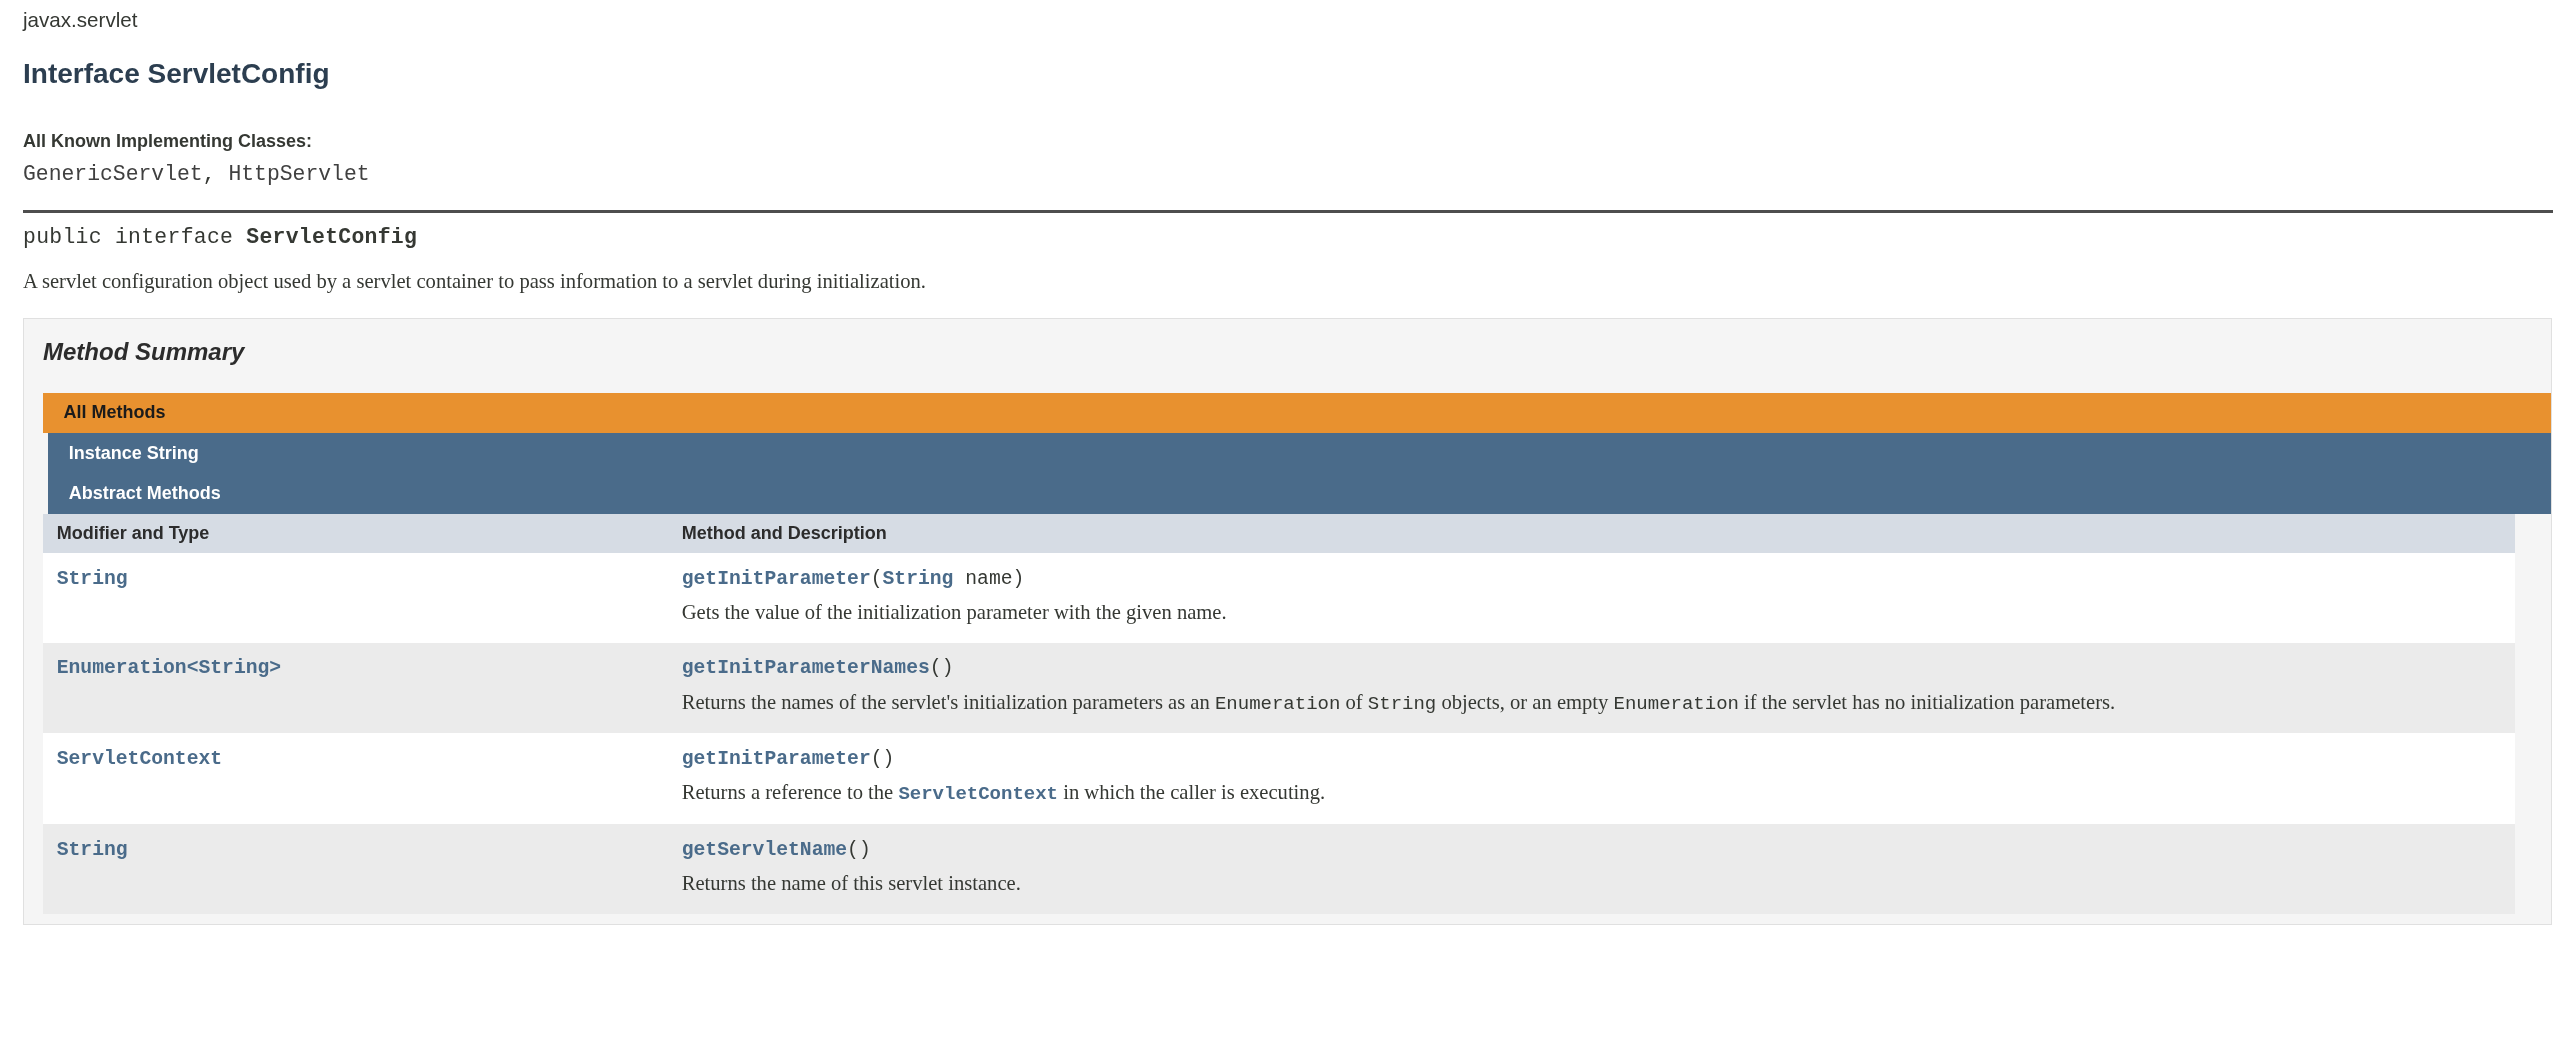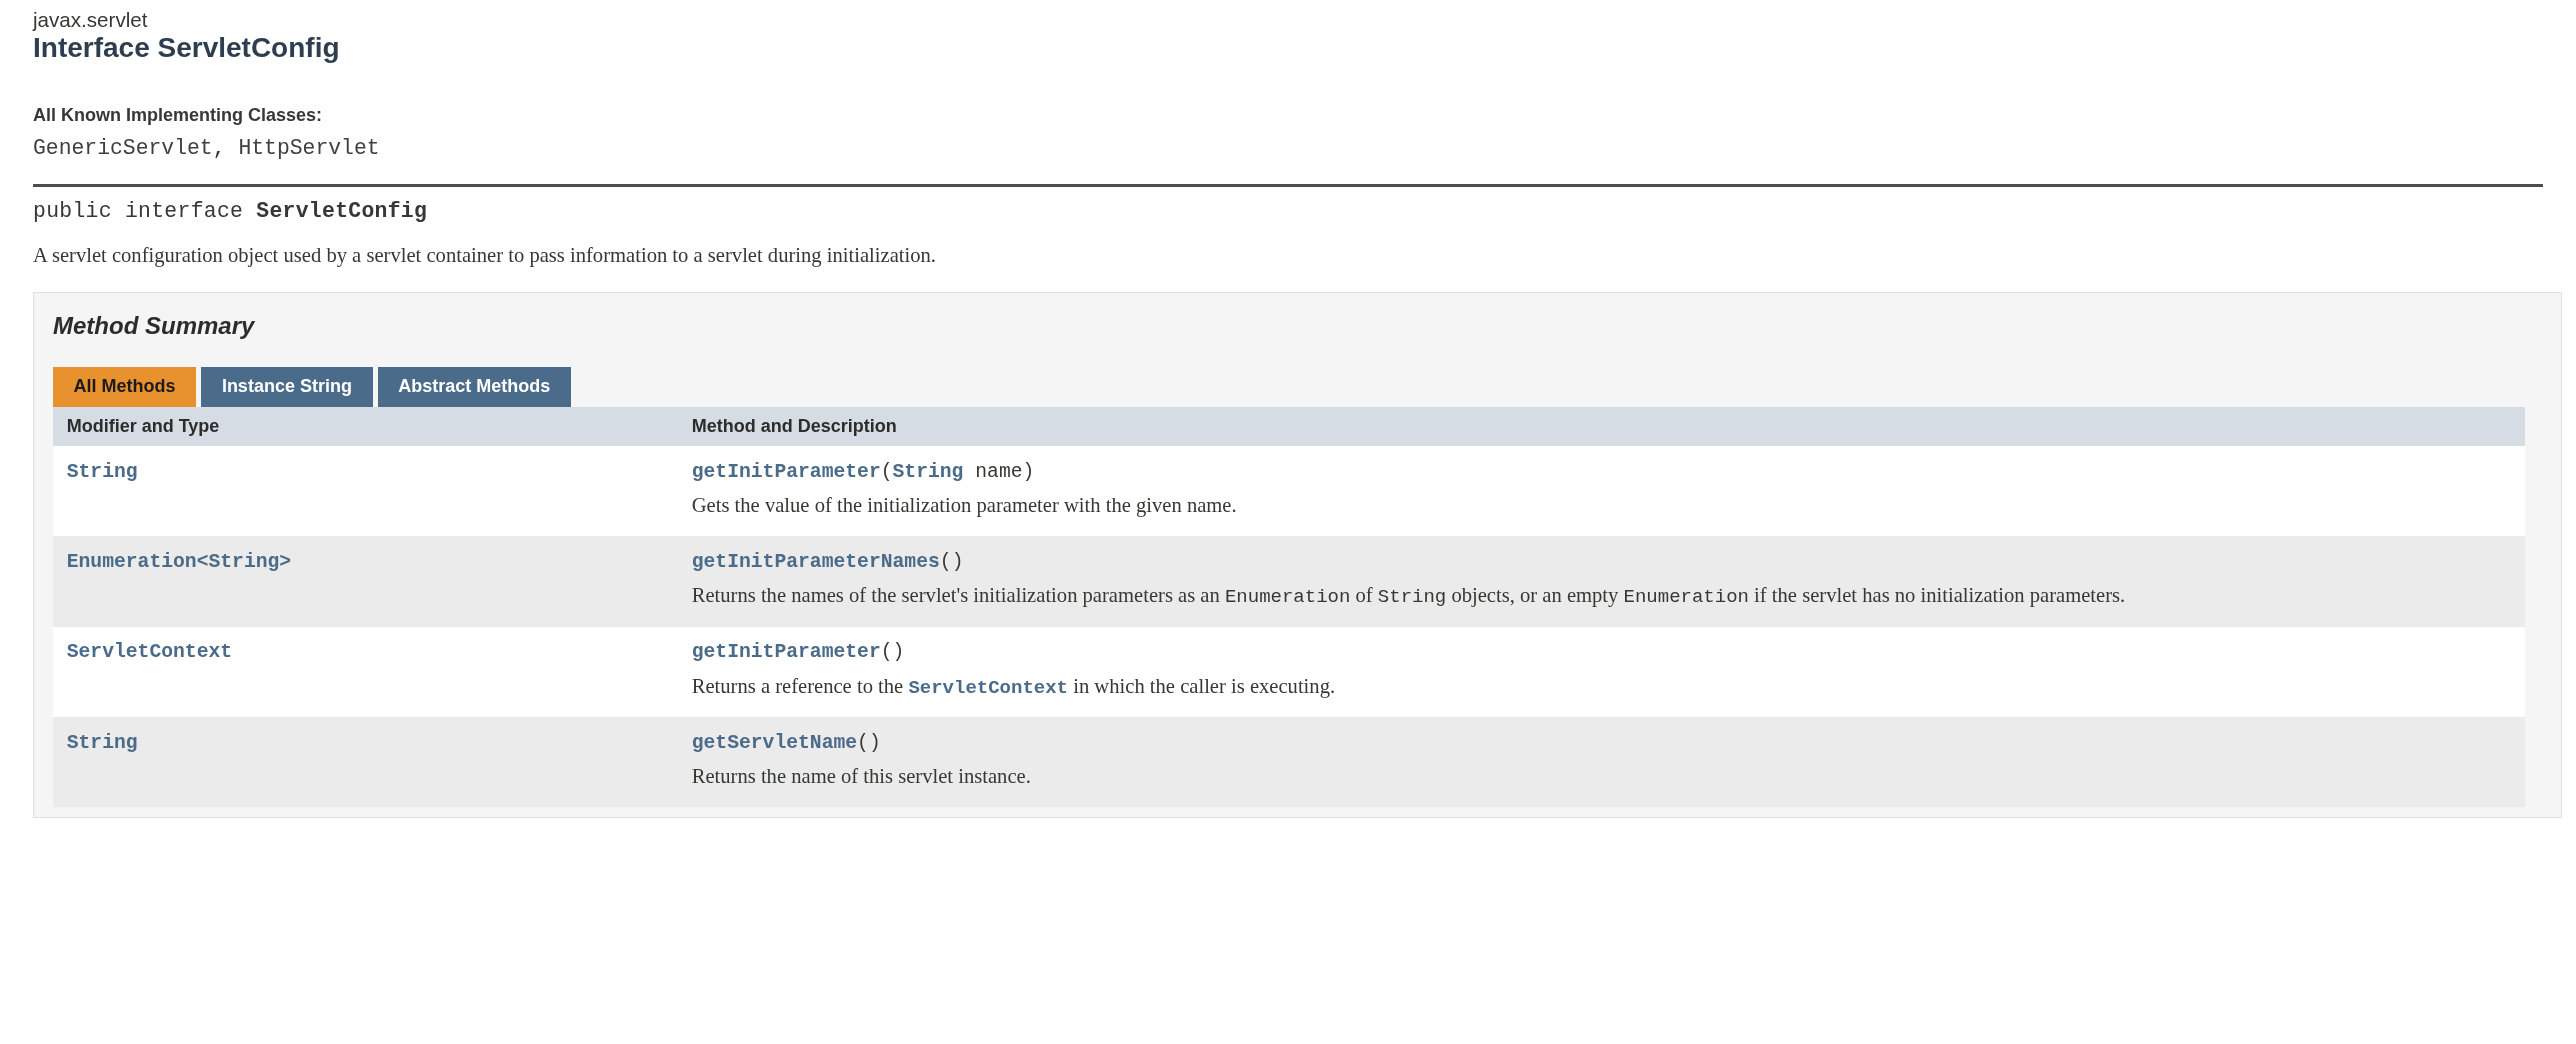--- a/index.html
+++ b/index.html
@@ -13,37 +13,37 @@
     font-family: "Liberation Serif", "DejaVu Serif", serif;
     color: #353833;
     overflow: hidden;
   }
 
   .page {
     position: relative;
     width: 2576px;
     height: 1045px;
     box-sizing: border-box;
-    padding: 0 33px;
+    padding: 0 23px;
   }
 
   
   .sub-title {
     font-family: "Liberation Sans", "DejaVu Sans", sans-serif;
     font-size: 20.6px;
     color: #353833;
     padding-top: 9.4px;
     line-height: 1.1;
   }
   .type-name-label {
     font-family: "Liberation Sans", "DejaVu Sans", sans-serif;
     font-size: 28px;
     font-weight: bold;
     color: #2c3e50;
-    margin-top: 0;
+    margin-top: 26px;
     line-height: 1.15;
   }
 
   .desc-block {
     margin-top: 41px;
   }
   .desc-term {
     font-family: "Liberation Sans", "DejaVu Sans", sans-serif;
     font-size: 18px;
     font-weight: bold;
@@ -110,20 +110,21 @@
     color: #2c2c2c;
     padding: 19px 0 0 19px;
     line-height: 1.2;
   }
 
   
   .tab-row {
     display: flex;
     margin: 26px 0 0 19px;
     align-items: stretch;
+    flex-direction: column;
   }
   .tab {
     font-family: "Liberation Sans", "DejaVu Sans", sans-serif;
     font-size: 18px;
     font-weight: bold;
     padding: 9.4px 20.6px 10.3px 20.6px;
     line-height: 1.15;
     white-space: nowrap;
     box-sizing: border-box;
   }

